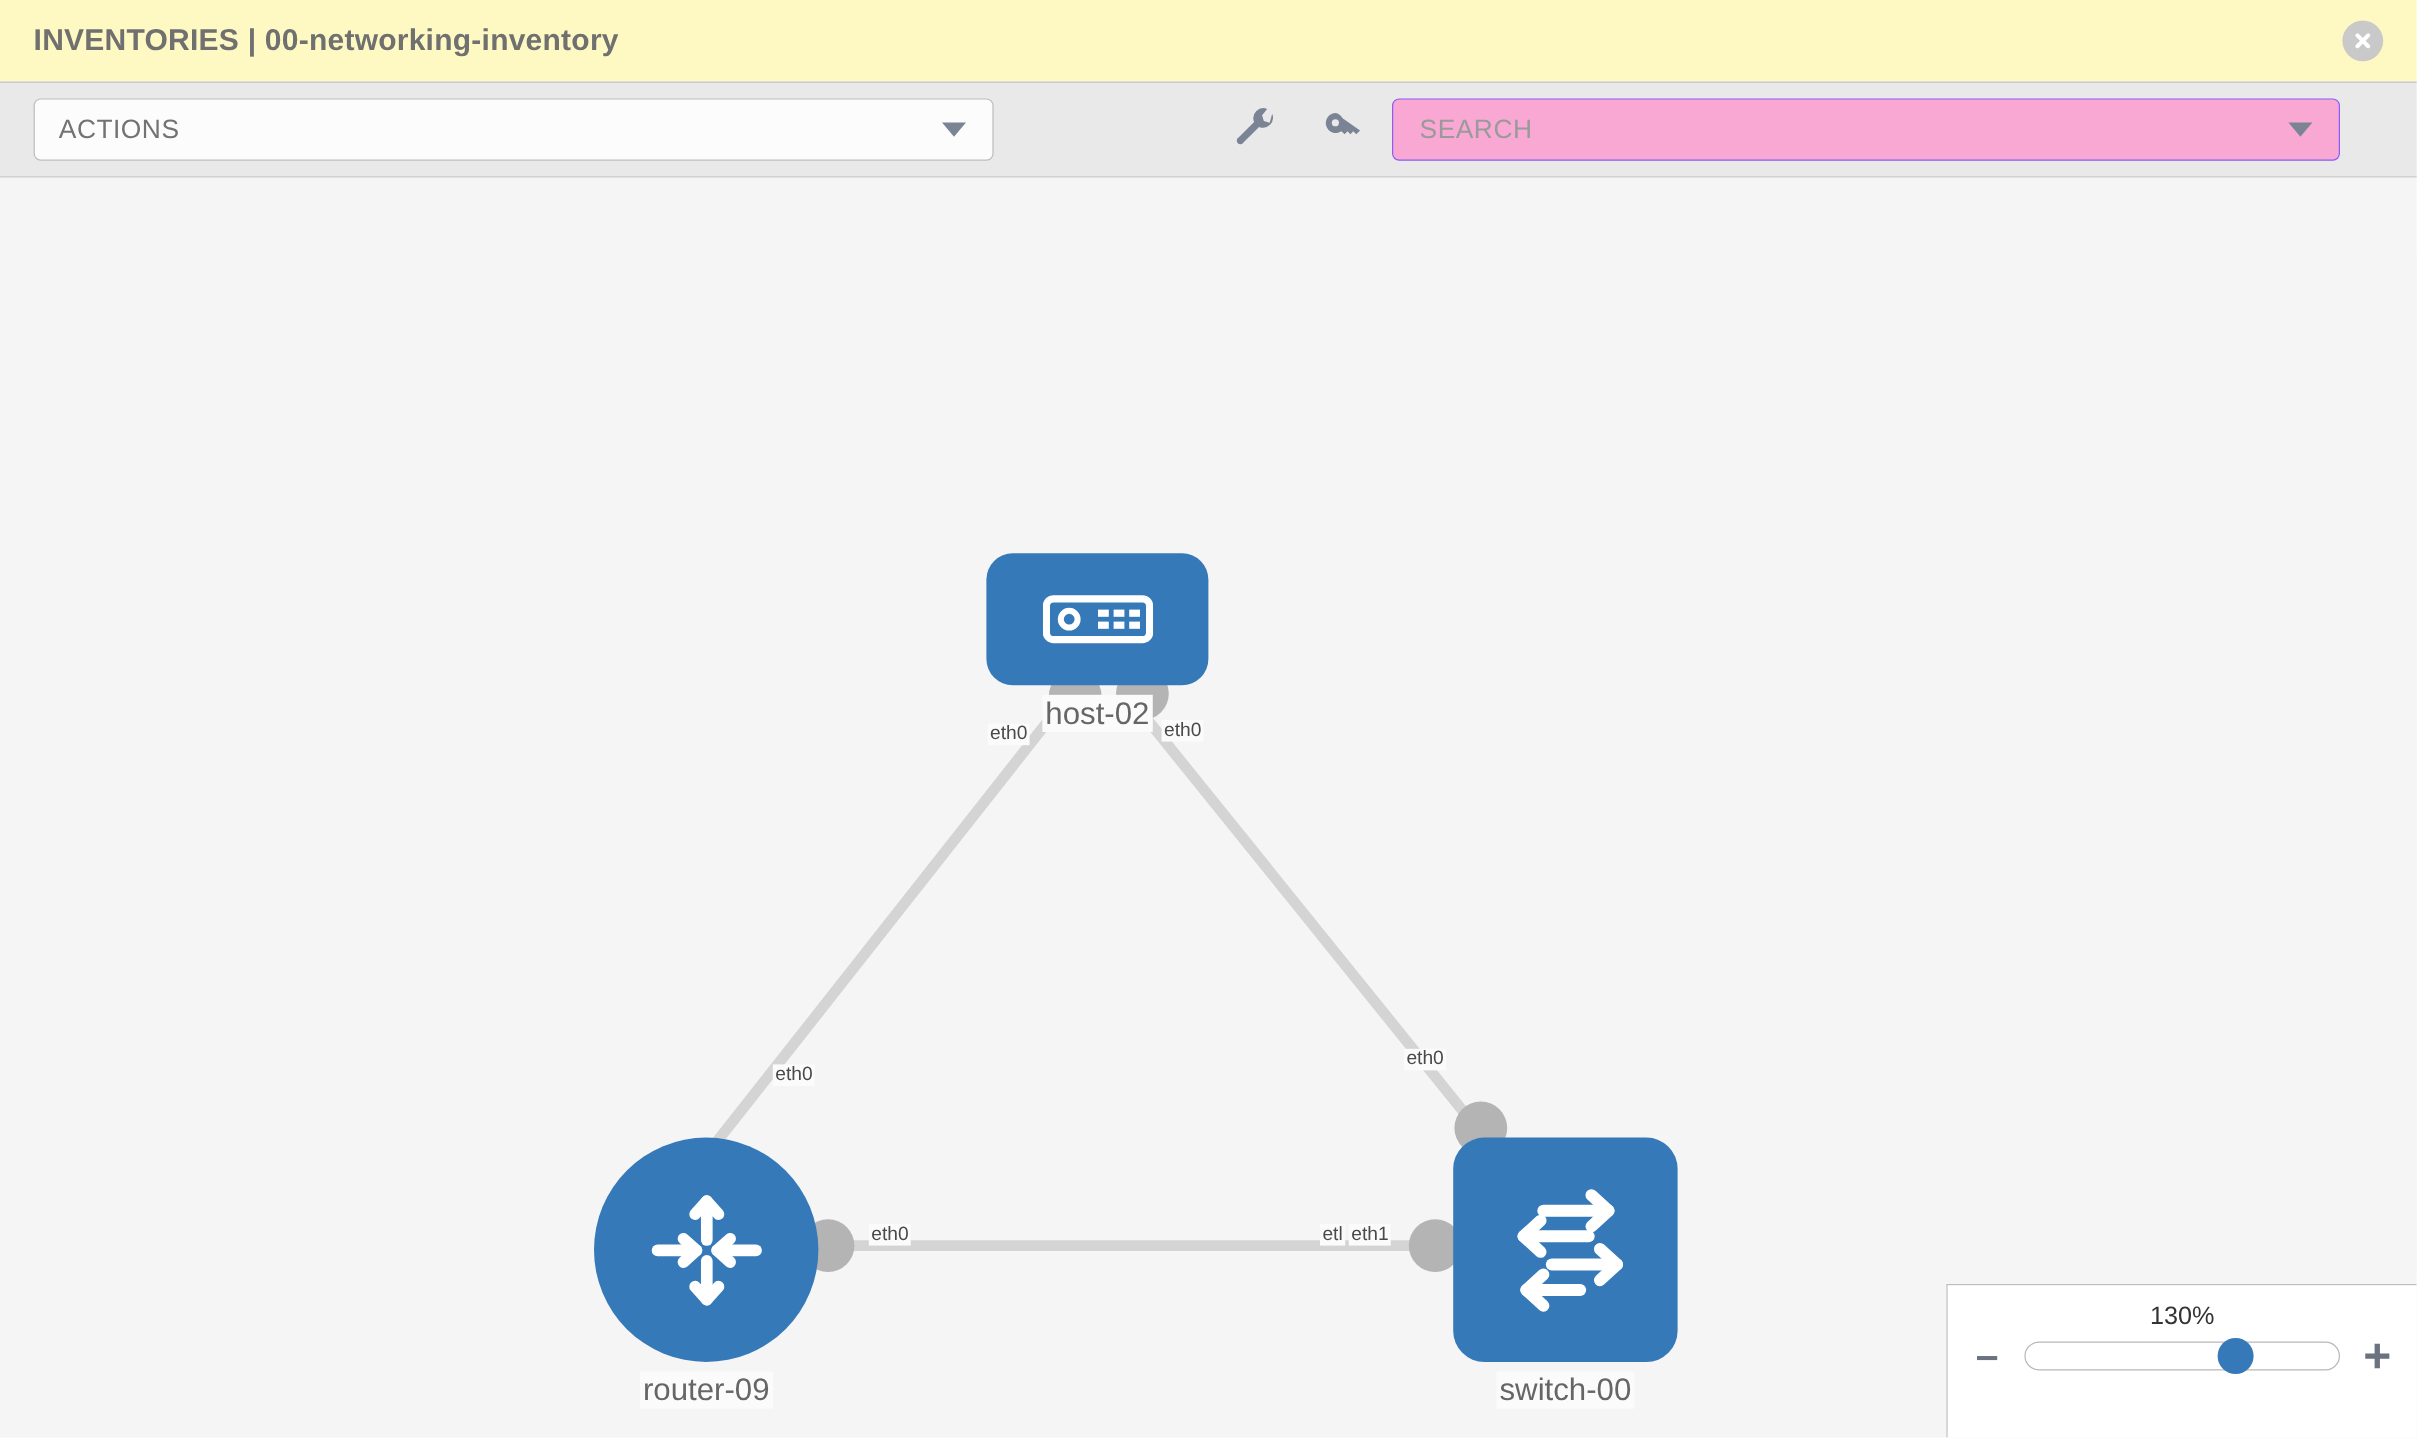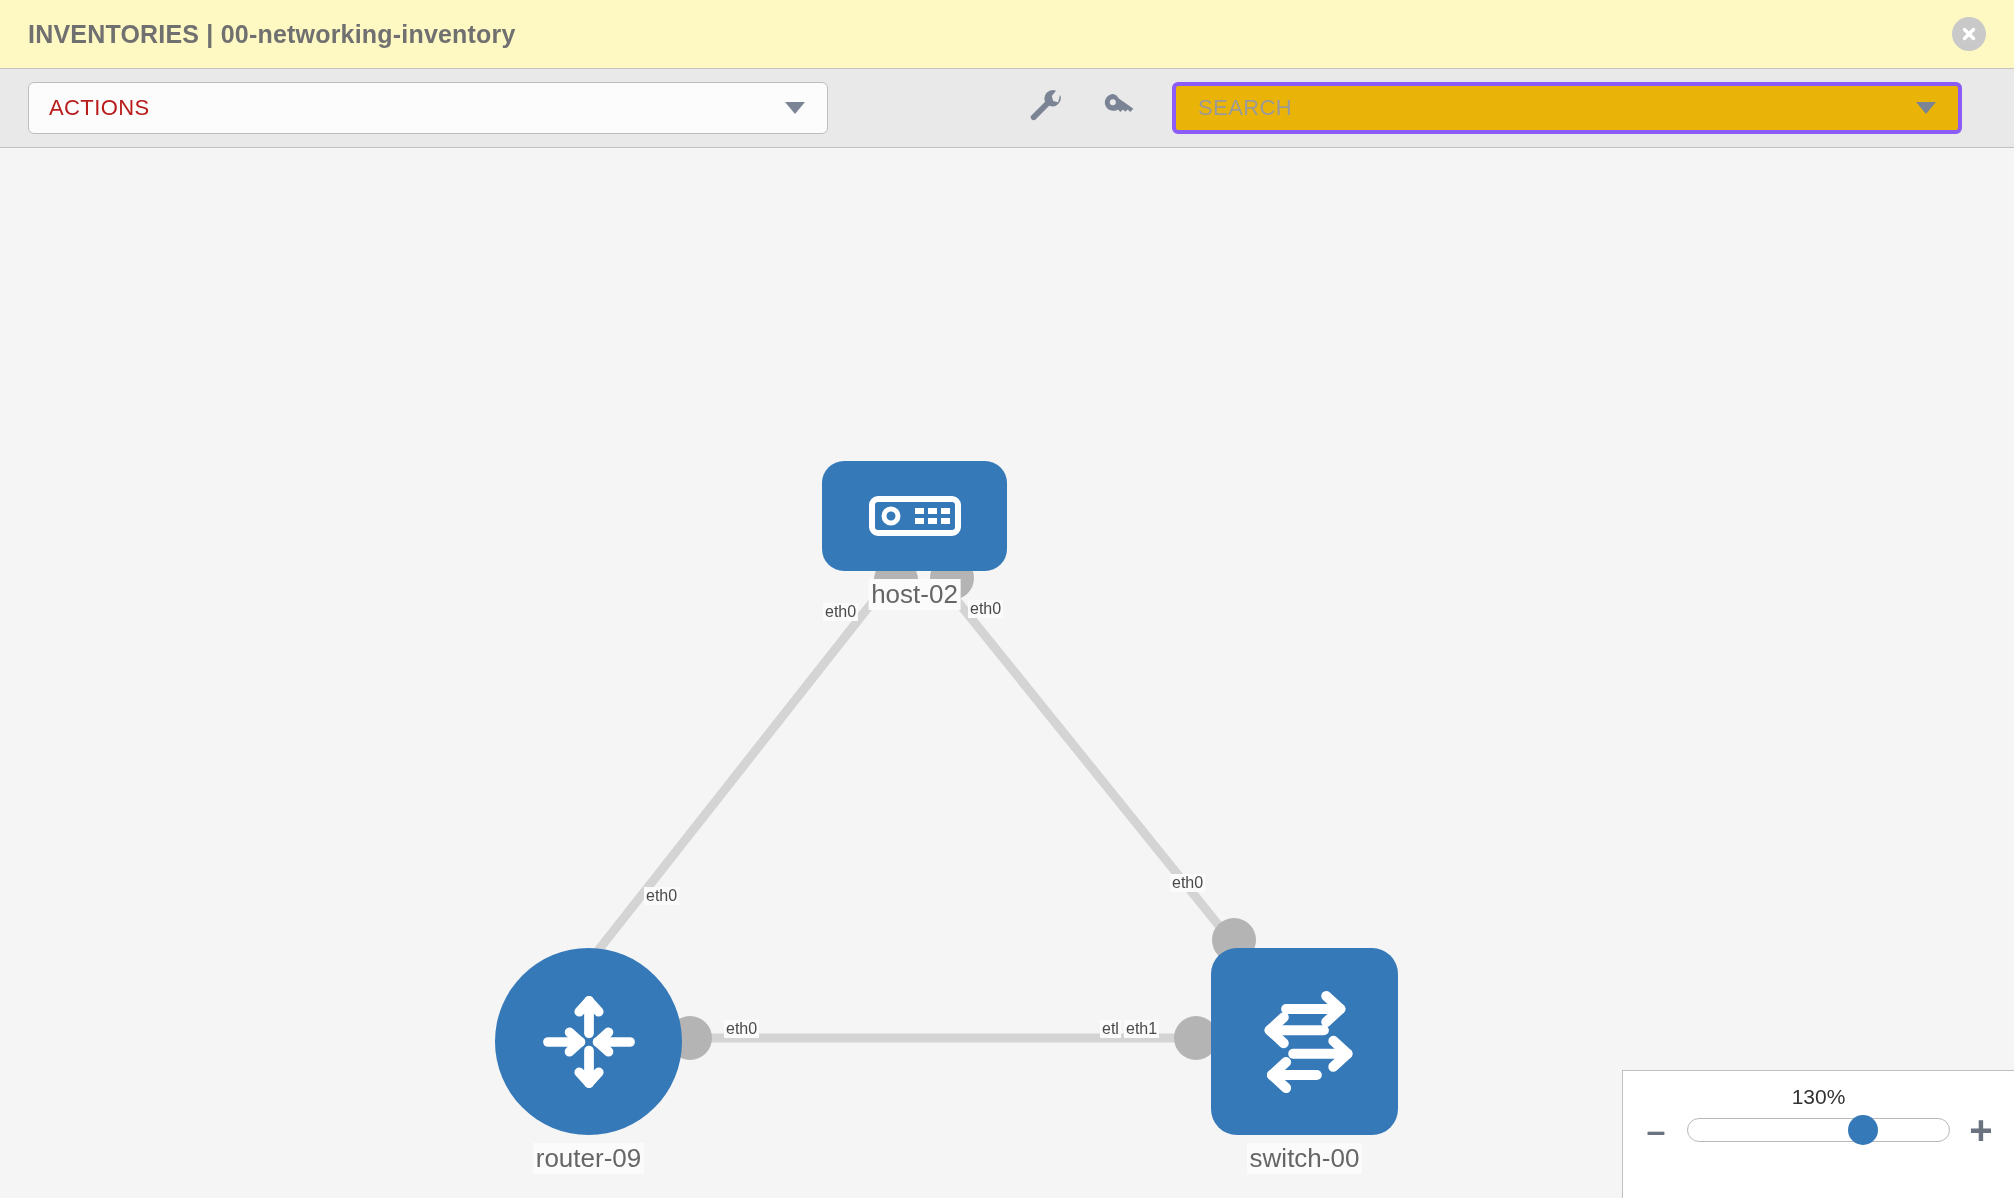--- a/index.html
+++ b/index.html
@@ -58,21 +58,21 @@
     background: #fcfcfc;
     border: 1px solid #bdbdbd;
     border-radius: 6px;
     display: flex;
     align-items: center;
     padding: 0 20px;
     cursor: pointer;
   }
   .select-box .sel-label {
     font-size: 22px;
-    color: #b91c1c;
+    color: #737373;
     letter-spacing: 0.4px;
   }
   .caret {
     position: absolute;
     right: 22px;
     top: 50%;
     transform: translateY(-50%);
     width: 0; height: 0;
     border-left: 10px solid transparent;
     border-right: 10px solid transparent;
@@ -84,23 +84,23 @@
     align-items: center;
     gap: 34px;
     margin-left: 200px;
   }
   .tool-icon { cursor: pointer; display: block; }
 
   .search-box {
     position: relative;
     width: 790px;
     height: 52px;
-    margin-left: 34px;
-    background: #eab308;
-    border: 4px solid #8b5cf6;
+    margin-left: 22px;
+    background: #f9a8d4;
+    border: 1px solid #8b5cf6;
     border-radius: 6px;
     display: flex;
     align-items: center;
     padding: 0 20px;
   }
   .search-box input {
     border: none;
     outline: none;
     background: transparent;
     font-family: "Liberation Sans", sans-serif;

